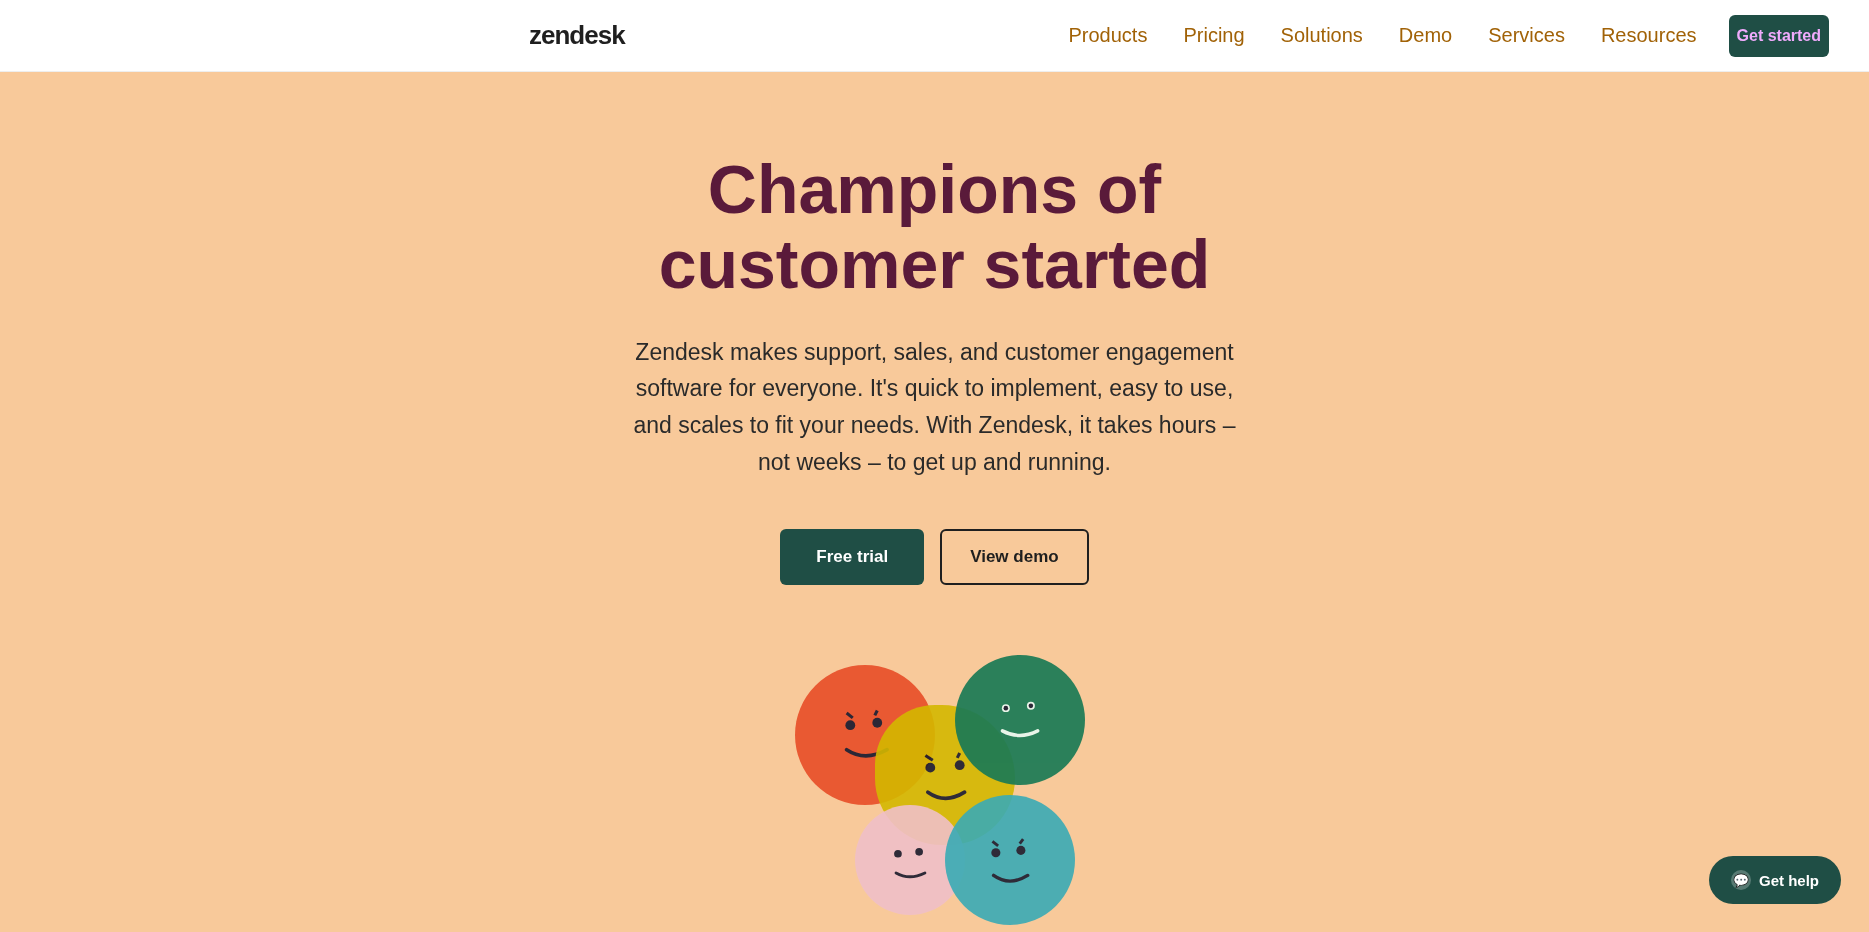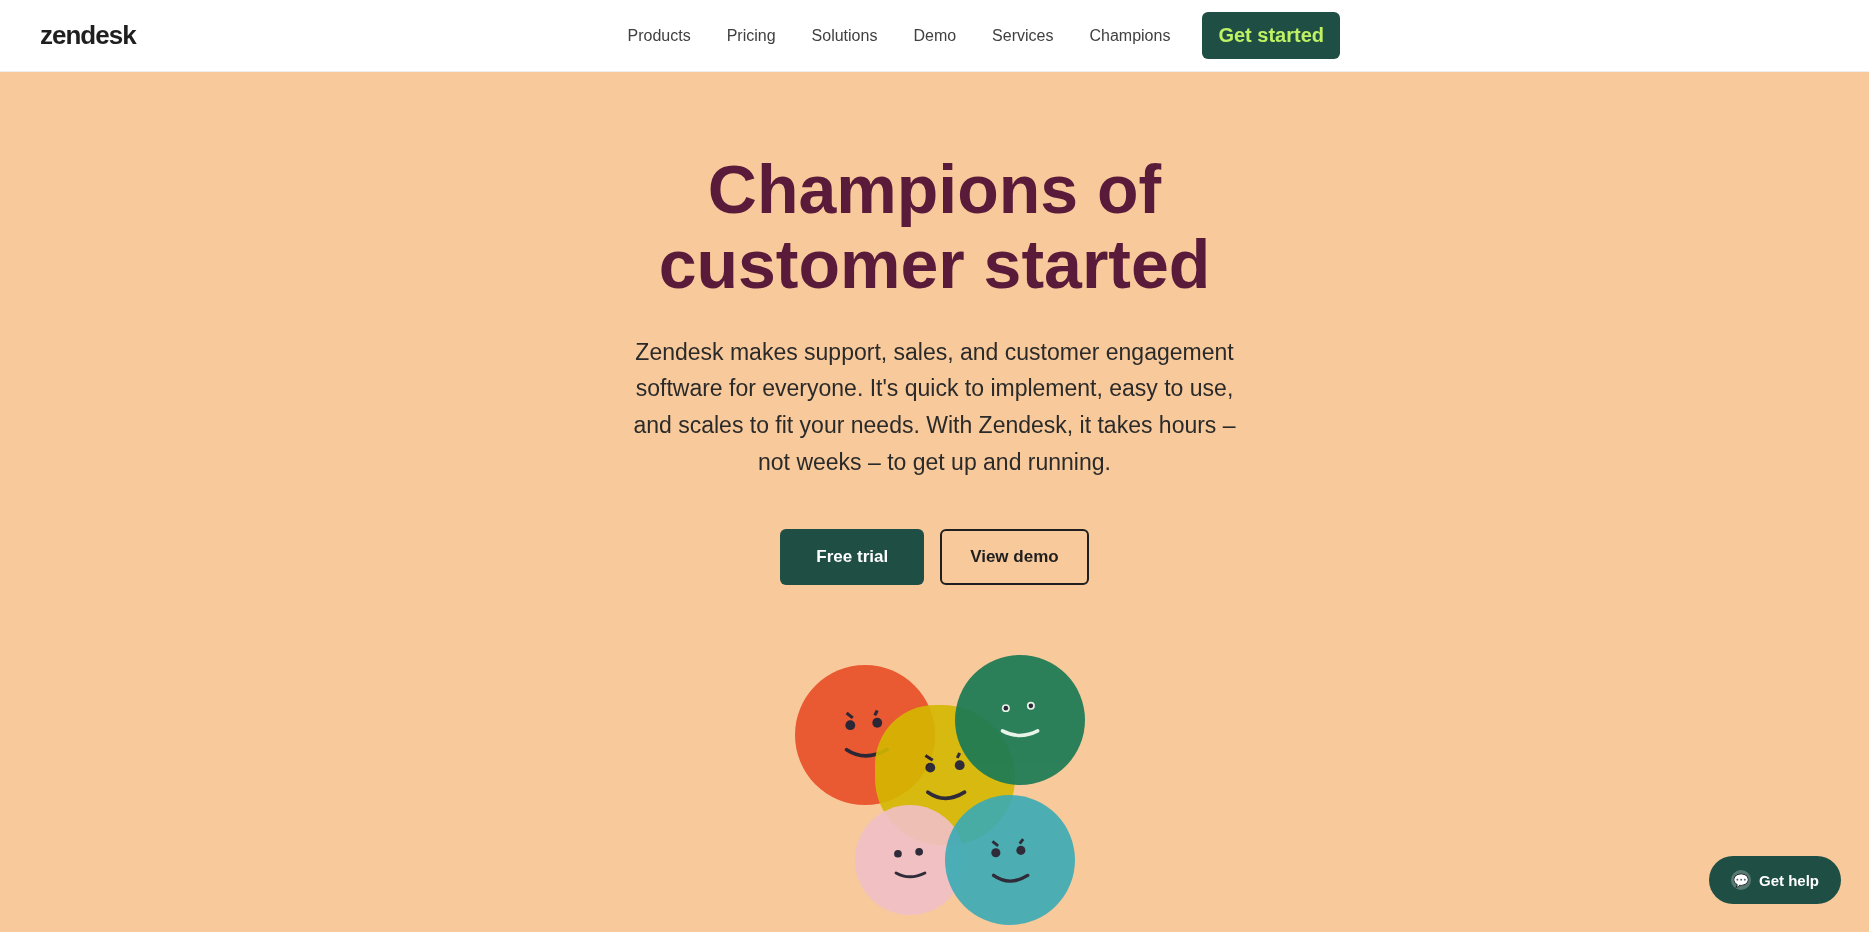--- a/index.html
+++ b/index.html
@@ -2,21 +2,21 @@
 <html><head>
   <meta charset="utf-8">
   <style>
     * { margin: 0; padding: 0; box-sizing: border-box; }
     body { font-family: -apple-system, BlinkMacSystemFont, 'Segoe UI', sans-serif; background: #fff; }
 
     
     .navbar {
       display: flex;
       align-items: center;
-      justify-content: flex-start;
+      justify-content: flex-end;
       padding: 0 40px;
       height: 72px;
       background: #fff;
       border-bottom: 1px solid #eee;
       position: relative;
     }
     .navbar-inner {
       display: flex;
       align-items: center;
       width: 100%;
@@ -32,31 +32,31 @@
     .logo span { color: #1f1f1f; }
     .nav-links {
       display: flex;
       align-items: center;
       gap: 36px;
       list-style: none;
       margin-right: 32px;
     }
     .nav-links li a {
       text-decoration: none;
-      color: #404040;
-      font-size: 16px;
+      color: #a16207;
+      font-size: 20px;
       font-weight: 500;
     }
     .btn-get-started {
       background: #1f4e45;
-      color: #bef264;
+      color: #f0abfc;
       border: none;
       border-radius: 6px;
-      padding: 12px 16px;
-      font-size: 20px;
+      padding: 12px 8px;
+      font-size: 16px;
       font-weight: 600;
       cursor: pointer;
     }
 
     
     .hero {
       background: #f8c99a;
       min-height: 860px;
       display: flex;
       flex-direction: column;
@@ -209,21 +209,21 @@
       <li>
         <a href="#">Solutions</a>
       </li>
       <li>
         <a href="#">Demo</a>
       </li>
       <li>
         <a href="#">Services</a>
       </li>
       <li>
-        <a href="#">Champions</a>
+        <a href="#">Resources</a>
       </li>
     </ul>
     <button class="btn-get-started">Get started</button>
   </div>
 </nav>
 
 <section class="hero">
   <h1 class="hero-title">
     <span>Champions of</span><br>
     <span>customer started</span>

